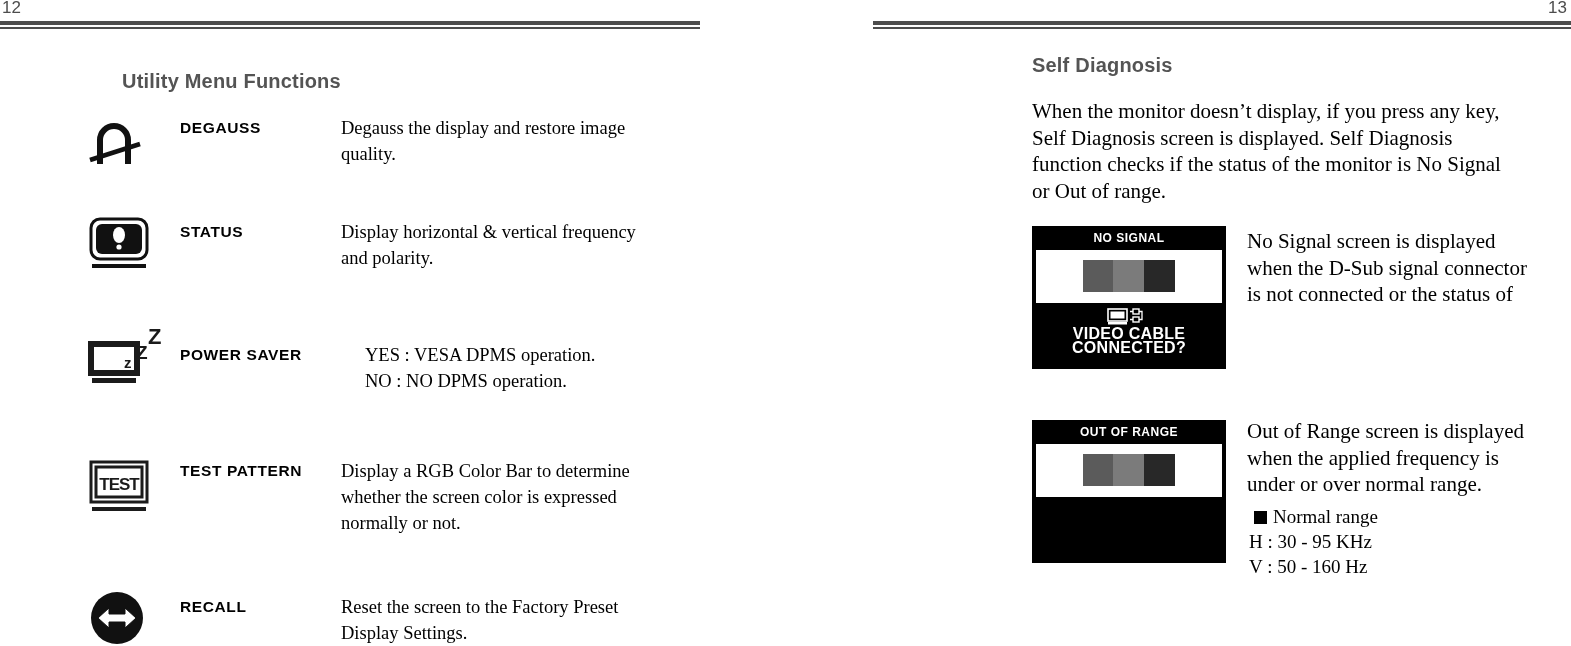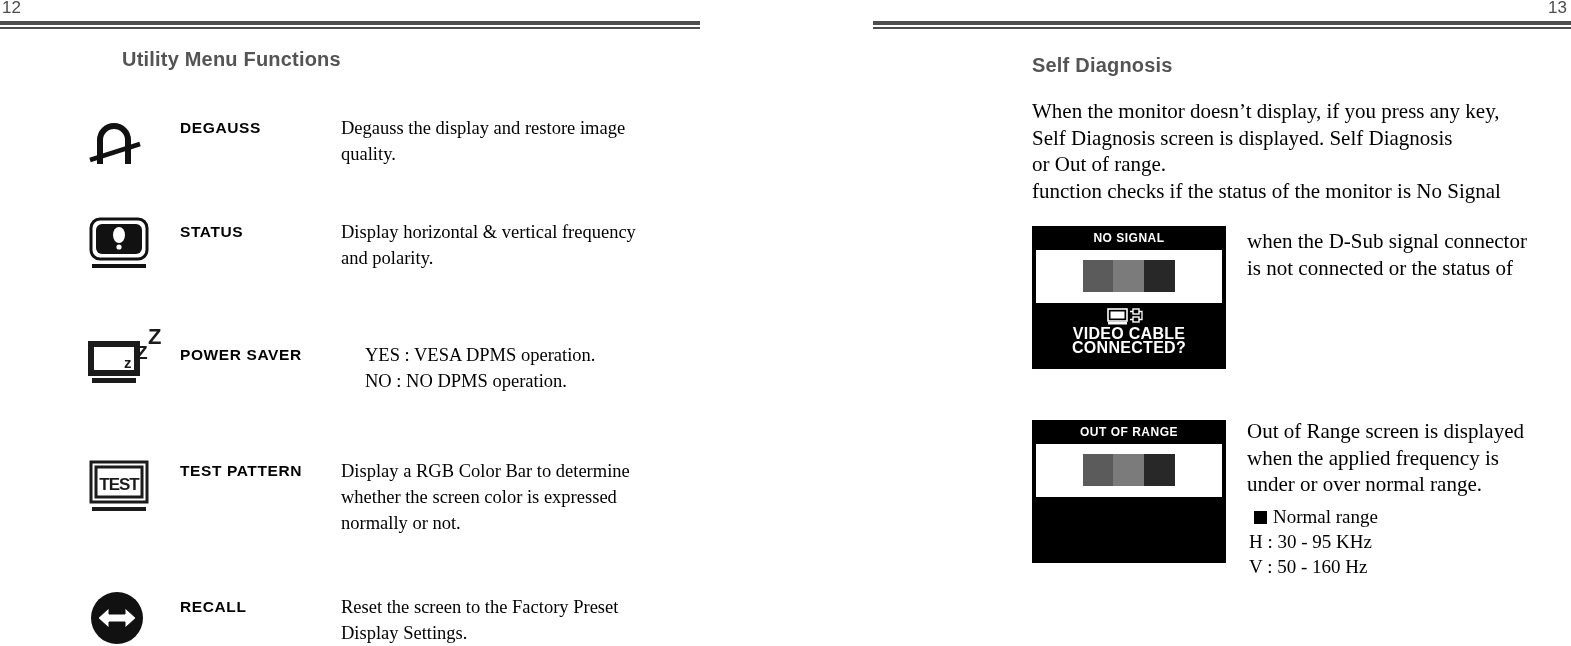--- a/index.html
+++ b/index.html
@@ -188,21 +188,21 @@
 
 <div class="page page-left">
 
   <div class="folio folio-left">12</div>
 
   <div class="rule">
     <div class="bar-thick"></div>
     <div class="bar-thin"></div>
   </div>
 
-  <div class="section-title" style="left:122px; top:48px;">Utility Menu Functions</div>
+  <div class="section-title" style="left:122px; top:70px;">Utility Menu Functions</div>
 
   <div class="func-row" style="top:112px;">
     <div class="func-icon">
       <svg width="66" height="60" viewBox="0 0 66 60">
         <path d="M12 52 L12 28 A14 14 0 0 1 40 28 L40 52" fill="none" stroke="#111" stroke-width="6"></path>
         <line x1="2" y1="48" x2="52" y2="32" stroke="#111" stroke-width="4.5"></line>
       </svg>
     </div>
     <div class="func-name">DEGAUSS</div>
     <div class="func-desc">
@@ -284,22 +284,22 @@
   <div class="rule">
     <div class="bar-thick"></div>
     <div class="bar-thin"></div>
   </div>
 
   <div class="section-title" style="left:159px; top:54px;">Self Diagnosis</div>
 
   <div class="body-copy" style="left:159px; top:98px;">
     <div>When the monitor doesn’t  display, if you press any key,</div>
     <div>Self Diagnosis screen is displayed.  Self Diagnosis</div>
+    <div>function checks if the status of the monitor is No Signal</div>
     <div>or Out of range.</div>
-    <div>function checks if the status of the monitor is No Signal</div>
   </div>
 
   <div class="osd" style="left:159px; top:226px;">
     <div class="osd-title">NO SIGNAL</div>
     <div class="osd-white">
       <div class="osd-bars">
         <span style="width:33%; background:#5b5b5b;"></span>
         <span style="width:33%; background:#7b7b7b;"></span>
         <span style="width:34%; background:#282828;"></span>
       </div>
@@ -312,20 +312,21 @@
         <rect x="27" y="1" width="6" height="5" fill="none" stroke="#fff" stroke-width="1.4"></rect>
         <rect x="27" y="9" width="6" height="5" fill="none" stroke="#fff" stroke-width="1.4"></rect>
         <path d="M24 3.5 H27 M24 11.5 H27 M33 3.5 H36 V11.5 H33" fill="none" stroke="#fff" stroke-width="1.3"></path>
       </svg>
       <div>VIDEO CABLE</div>
       <div>CONNECTED?</div>
     </div>
   </div>
 
   <div class="body-copy" style="left:374px; top:228px;">
+    <div>No Signal screen is displayed</div>
     <div>when the D-Sub signal connector</div>
     <div>is not connected or the status of</div>
   </div>
 
   <div class="osd" style="left:159px; top:420px;">
     <div class="osd-title">OUT OF RANGE</div>
     <div class="osd-white">
       <div class="osd-bars">
         <span style="width:33%; background:#5b5b5b;"></span>
         <span style="width:33%; background:#7b7b7b;"></span>

